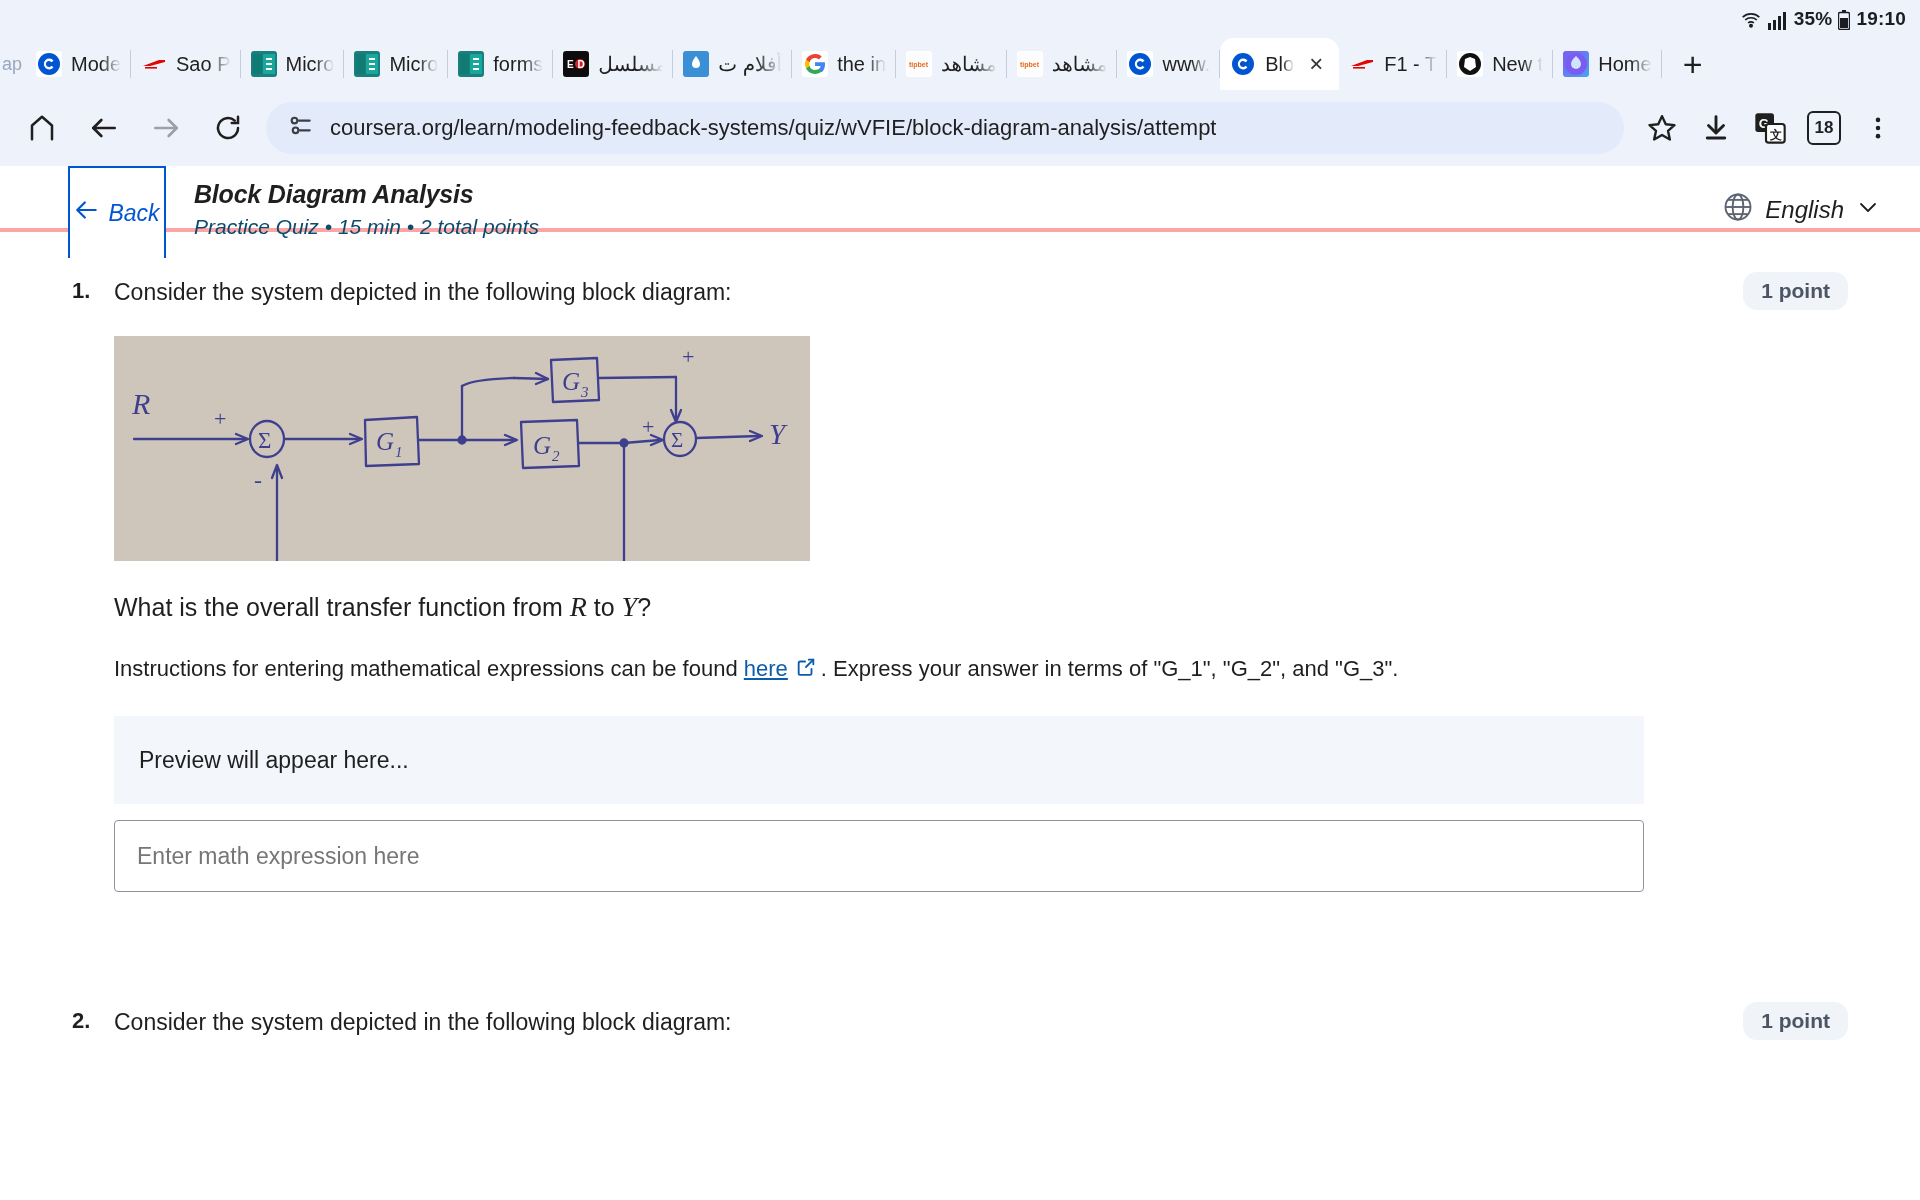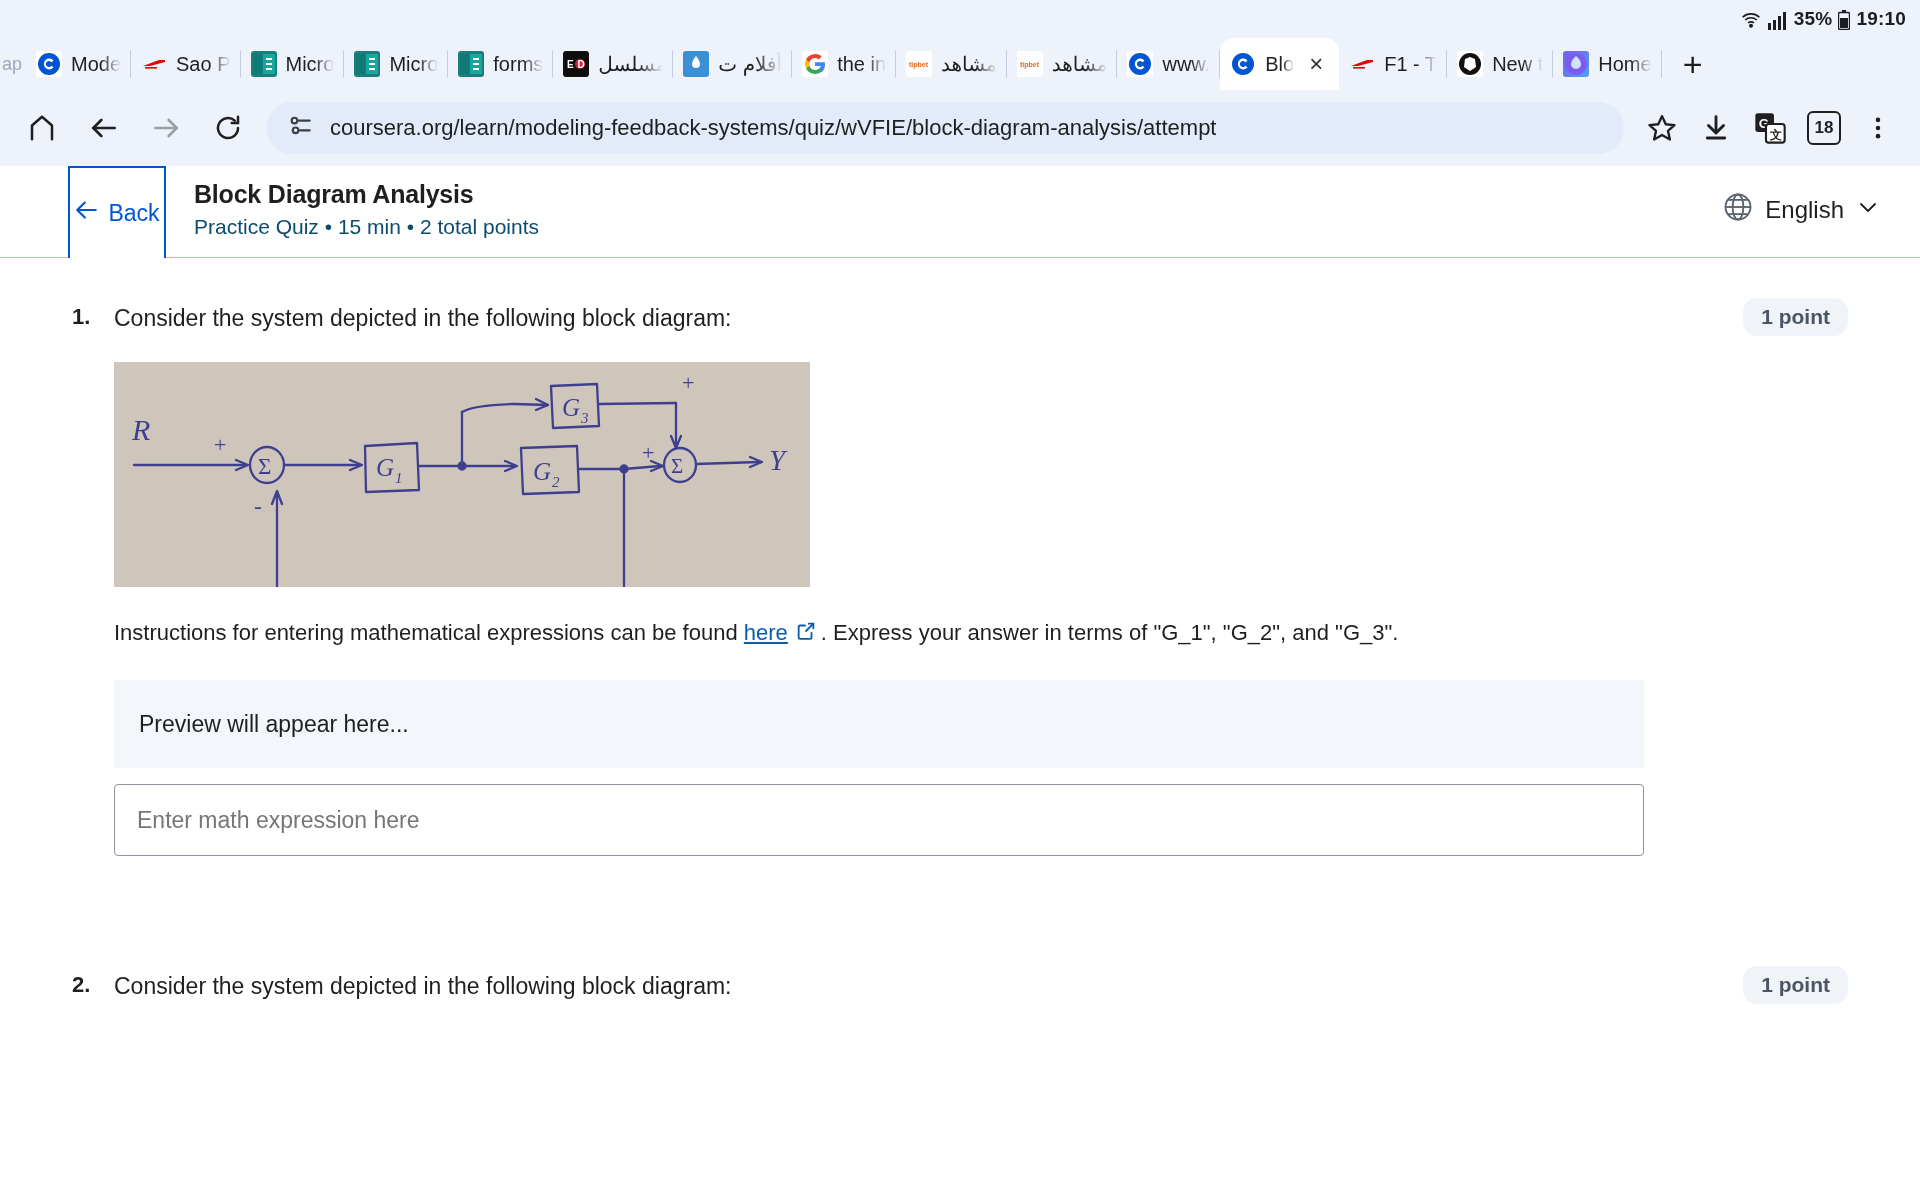--- a/index.html
+++ b/index.html
@@ -149,22 +149,23 @@
     font-size: 17px; font-weight: 600; color: #1f1f1f;
   }
 
   
   .page { background: #fff; height: 906px; overflow: hidden; position: relative; }
 
   .quiz-header {
     display: flex;
     align-items: flex-start;
     padding: 0 40px 0 0;
-    border-bottom: 1px solid #fca5a5;
-    height: 92px;
+    border-bottom: 4px solid #fca5a5;
+    height: 66px;
+    font-style: italic;
   }
   .back-btn {
     margin-left: 68px;
     width: 98px;
     height: 92px;
     border: 2px solid #0056d2;
     border-bottom: none;
     display: flex;
     align-items: center;
     justify-content: center;
@@ -623,20 +624,23 @@
               <text x="144" y="112" font-size="23" font-style="normal">Σ</text>
               <text x="557" y="111" font-size="21" font-style="normal">Σ</text>
               <text x="100" y="90" font-size="22" font-style="normal">+</text>
               <text x="140" y="152" font-size="24" font-style="normal">-</text>
               <text x="568" y="28" font-size="22" font-style="normal">+</text>
               <text x="528" y="98" font-size="22" font-style="normal">+</text>
             </g>
           </svg>
         </div>
 
+        <div class="q-text2">
+          <span>What is the overall transfer function from </span><span class="serif-math">R</span><span> to </span><span class="serif-math">Y</span><span>?</span>
+        </div>
 
         <div class="q-instructions">
           <span>Instructions for entering mathematical expressions can be found </span><a href="#">here</a><span class="ext-icon"><svg width="22" height="22" viewBox="0 0 24 24" fill="none" stroke="#0b5cab" stroke-width="2" stroke-linecap="round" stroke-linejoin="round">
                 <polyline points="15,4 20,4 20,9"></polyline>
                 <line x1="20" y1="4" x2="12" y2="12"></line>
                 <path d="M18 14v5a1.5 1.5 0 0 1-1.5 1.5H5.5A1.5 1.5 0 0 1 4 19V7.5A1.5 1.5 0 0 1 5.5 6H11"></path>
               </svg></span><span>. Express your answer in terms of "G_1", "G_2", and "G_3".</span>
         </div>
 
         <div class="preview-box">Preview will appear here...</div>

